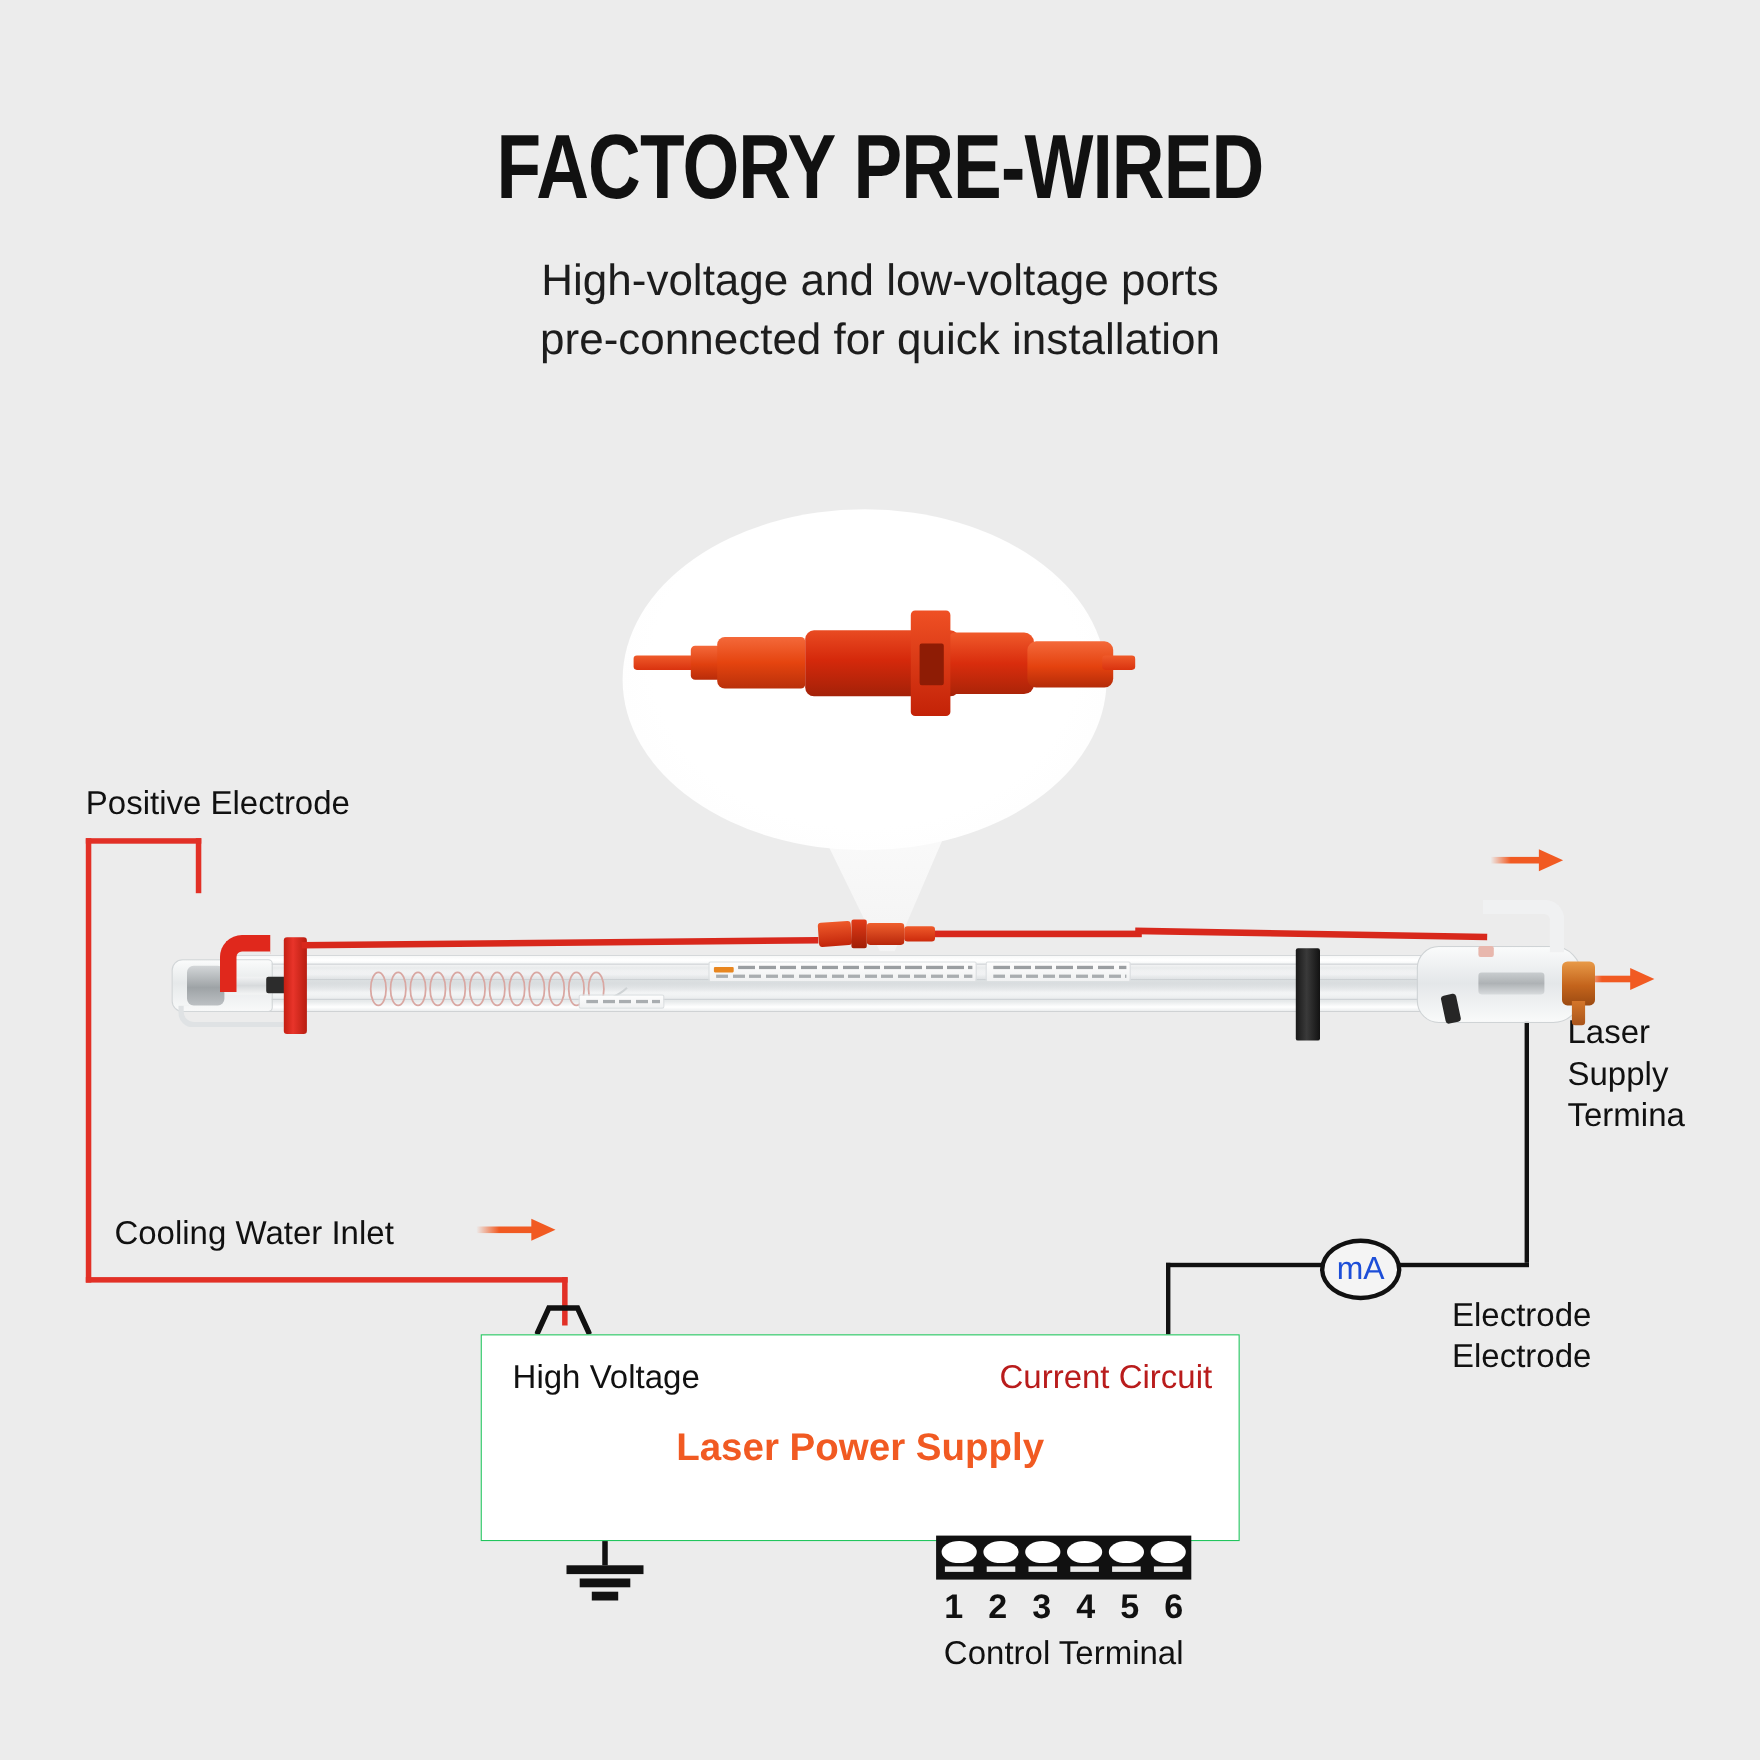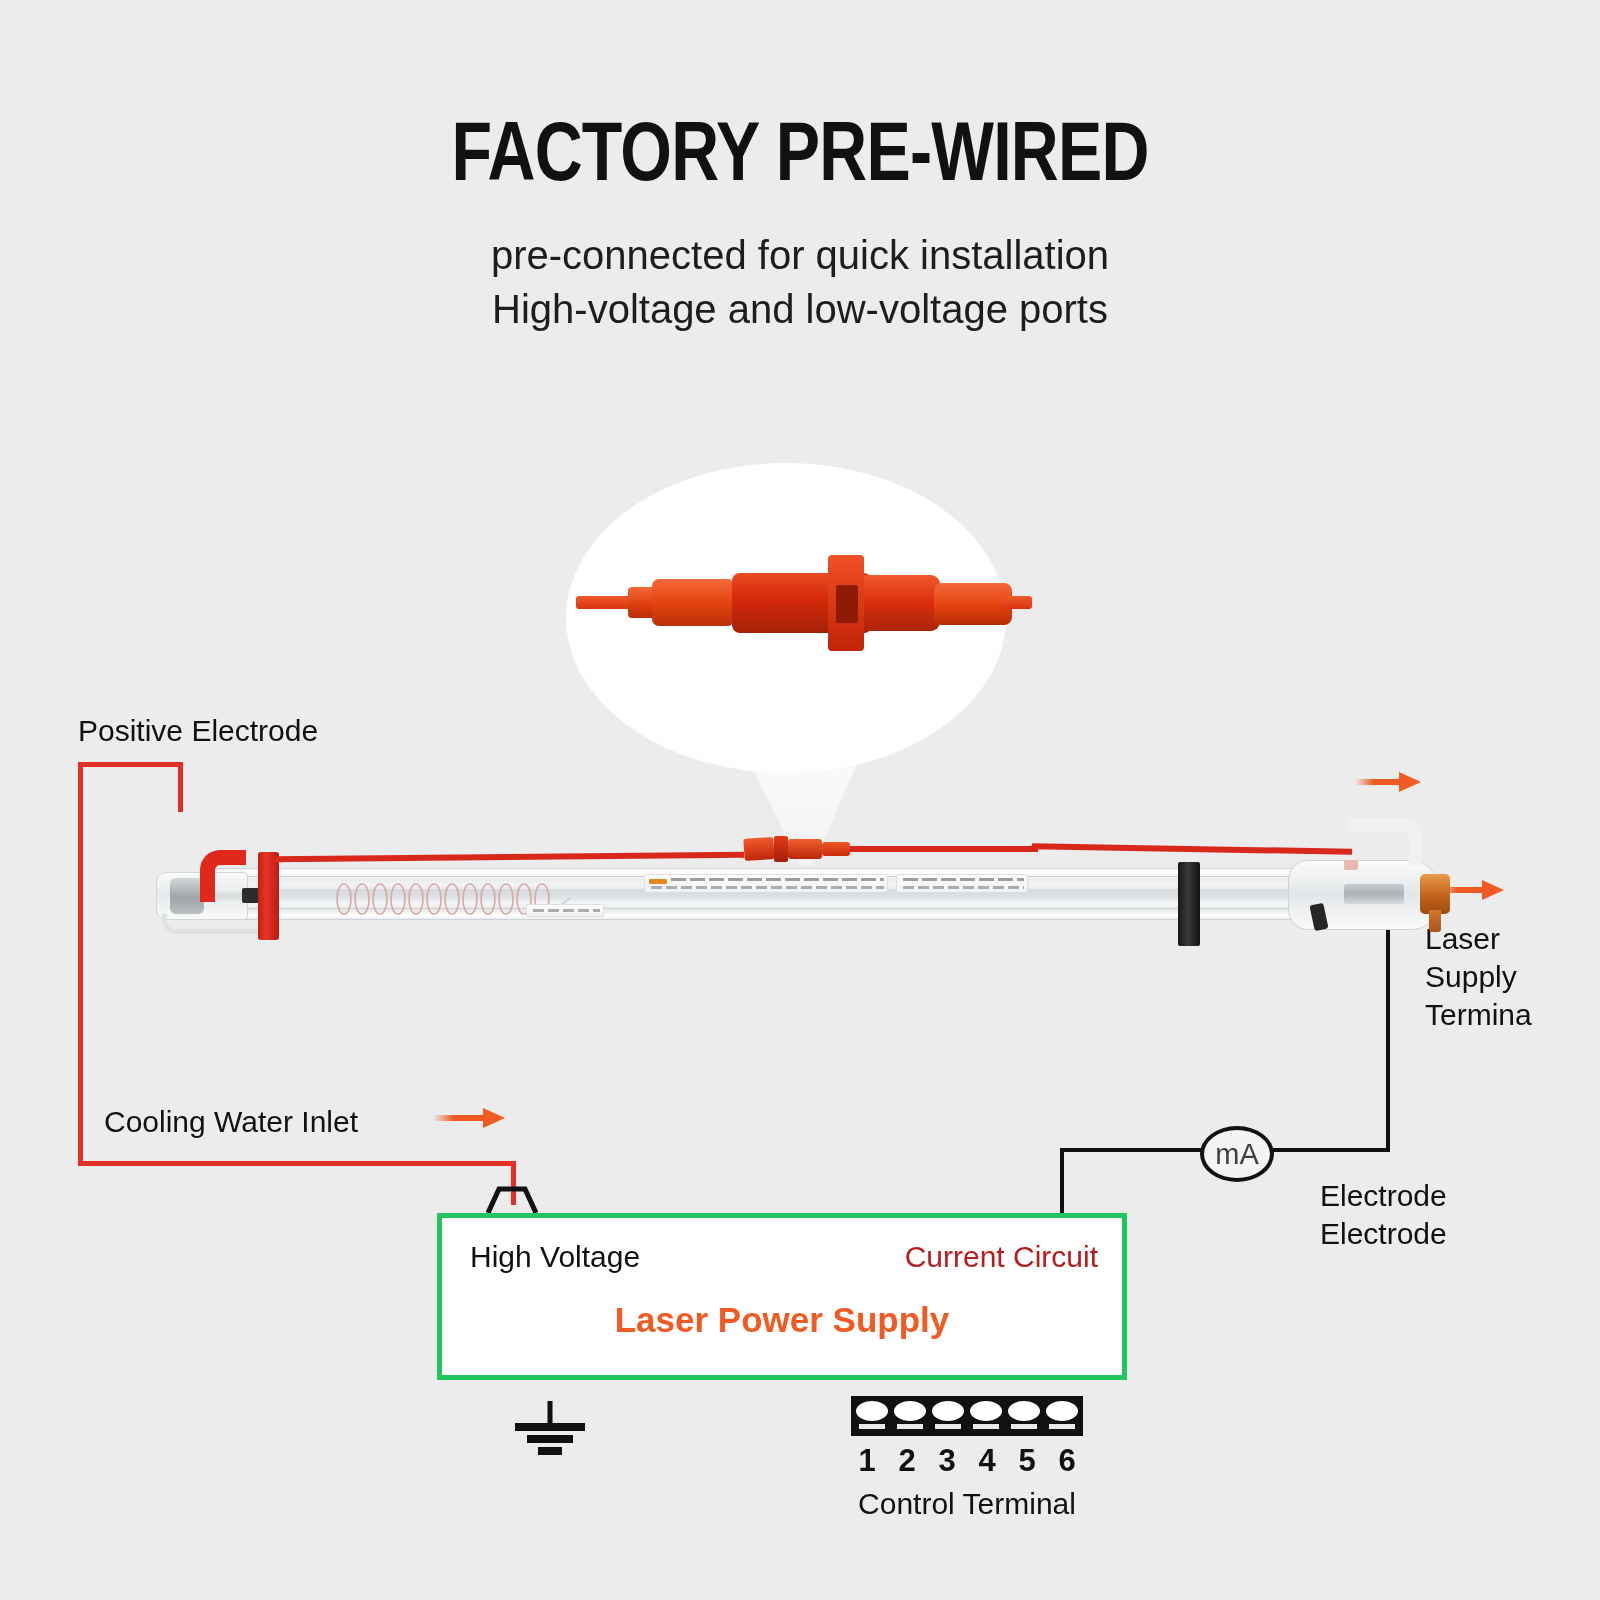--- a/index.html
+++ b/index.html
@@ -195,22 +195,22 @@
   }
 
   
   .hv-wire { position:absolute; background:#d8281c; }
 
   
   .tc { position:absolute; }
 
   
   .psu {
-    position:absolute; left:437px; top:1213px; width:690px; height:167px;
-    background:#fff; border:5px solid #22c55e;
+    position:absolute; left:437px; top:1213px; width:690px; height:188px;
+    background:#fff; border:1px solid #22c55e;
   }
   .psu-hv { position:absolute; left:28px; top:22px; font-size:30px; color:#111; }
   .psu-cc { position:absolute; right:24px; top:22px; font-size:30px; color:#b91c1c; }
   .psu-name {
     position:absolute; left:0; top:82px; width:100%; text-align:center;
     font-size:35px; font-weight:bold; color:#f15a22;
   }
   .hv-term {
     position:absolute; left:486px; top:1186px; width:52px; height:28px;
   }
@@ -247,21 +247,21 @@
   .gnd .b1 { width:70px; height:8px; top:22px; }
   .gnd .b2 { width:46px; height:8px; top:34px; }
   .gnd .b3 { width:24px; height:8px; top:46px; }
 
   
   .ma {
     position:absolute; left:1200px; top:1126px; width:74px; height:56px;
     border:4px solid #111; border-radius:50%;
     background:#f4f4f4;
     display:flex; align-items:center; justify-content:center;
-    font-size:29px; color:#404040;
+    font-size:29px; color:#1d4ed8;
   }
 
   
   .arrow { position:absolute; height:20px; }
   .arrow .shaft {
     position:absolute; left:0; top:7px; height:6px;
     background:linear-gradient(to right, rgba(241,90,34,0), #f15a22 40%, #f05a22);
   }
   .arrow .head {
     position:absolute; top:0; width:0; height:0;
@@ -269,22 +269,22 @@
     border-left:22px solid #f15a22;
   }
 </style>
 </head>
 <body>
 
 <div id="stage">
 
   <div class="title">FACTORY PRE-WIRED</div>
   <div class="subtitle">
+    <div>High-voltage and low-voltage ports</div>
     <div>pre-connected for quick installation</div>
-    <div>High-voltage and low-voltage ports</div>
   </div>
 
   <div class="inset-cone"></div>
   <div class="inset-ellipse"></div>
 
   <div class="ic-wrap">
     <div class="ic ic-leadL"></div>
     <div class="ic ic-tipL"></div>
     <div class="ic ic-bodyL"></div>
     <div class="ic ic-mid"></div>

